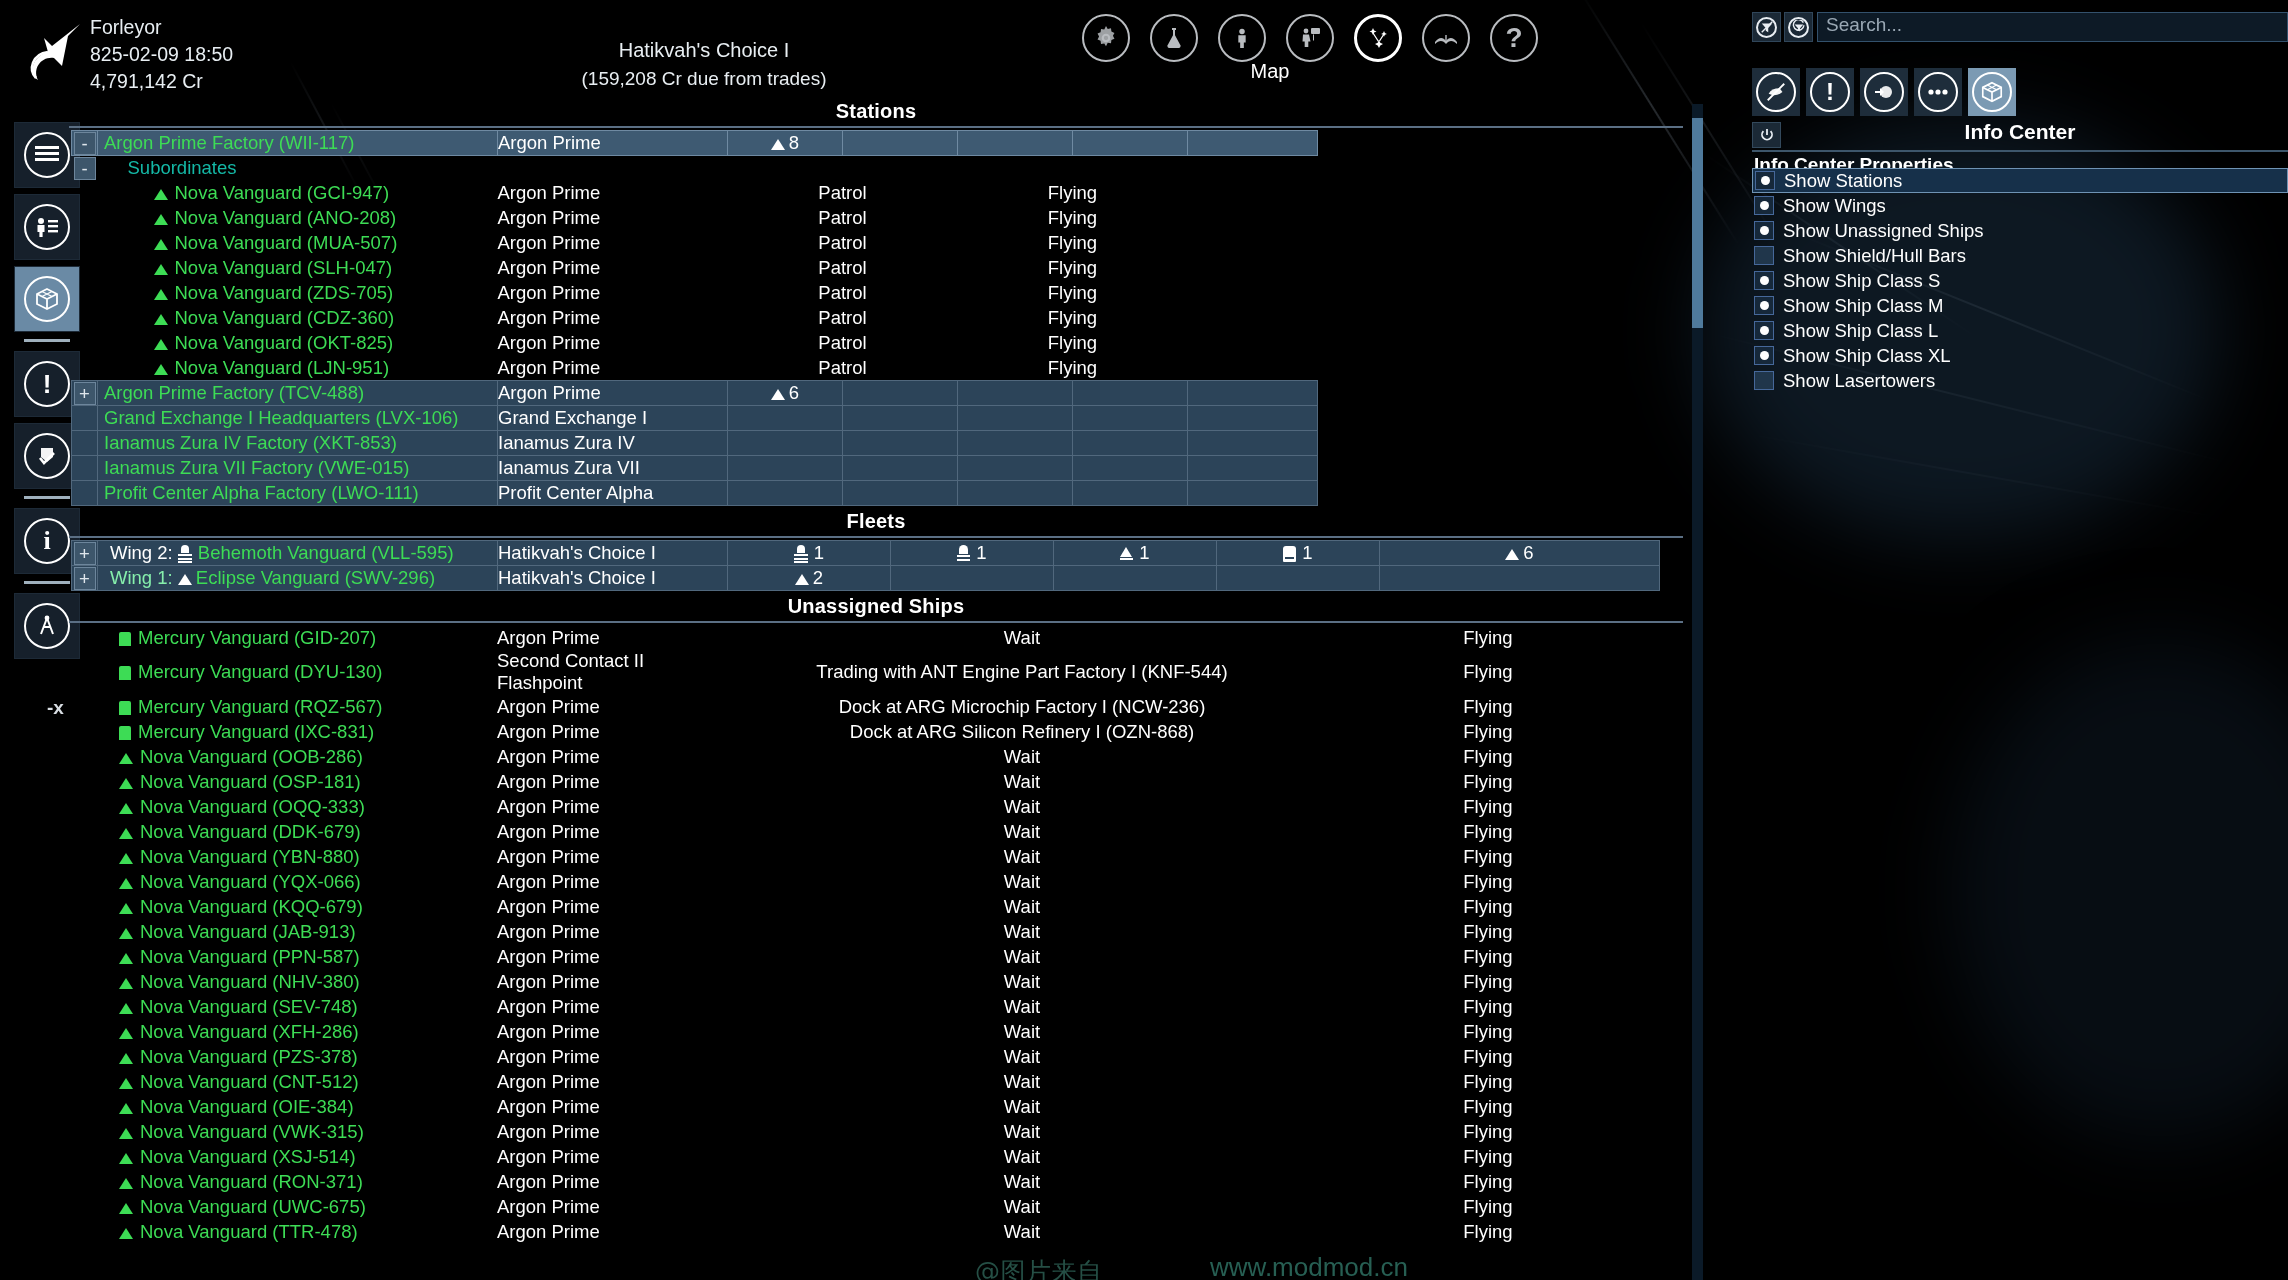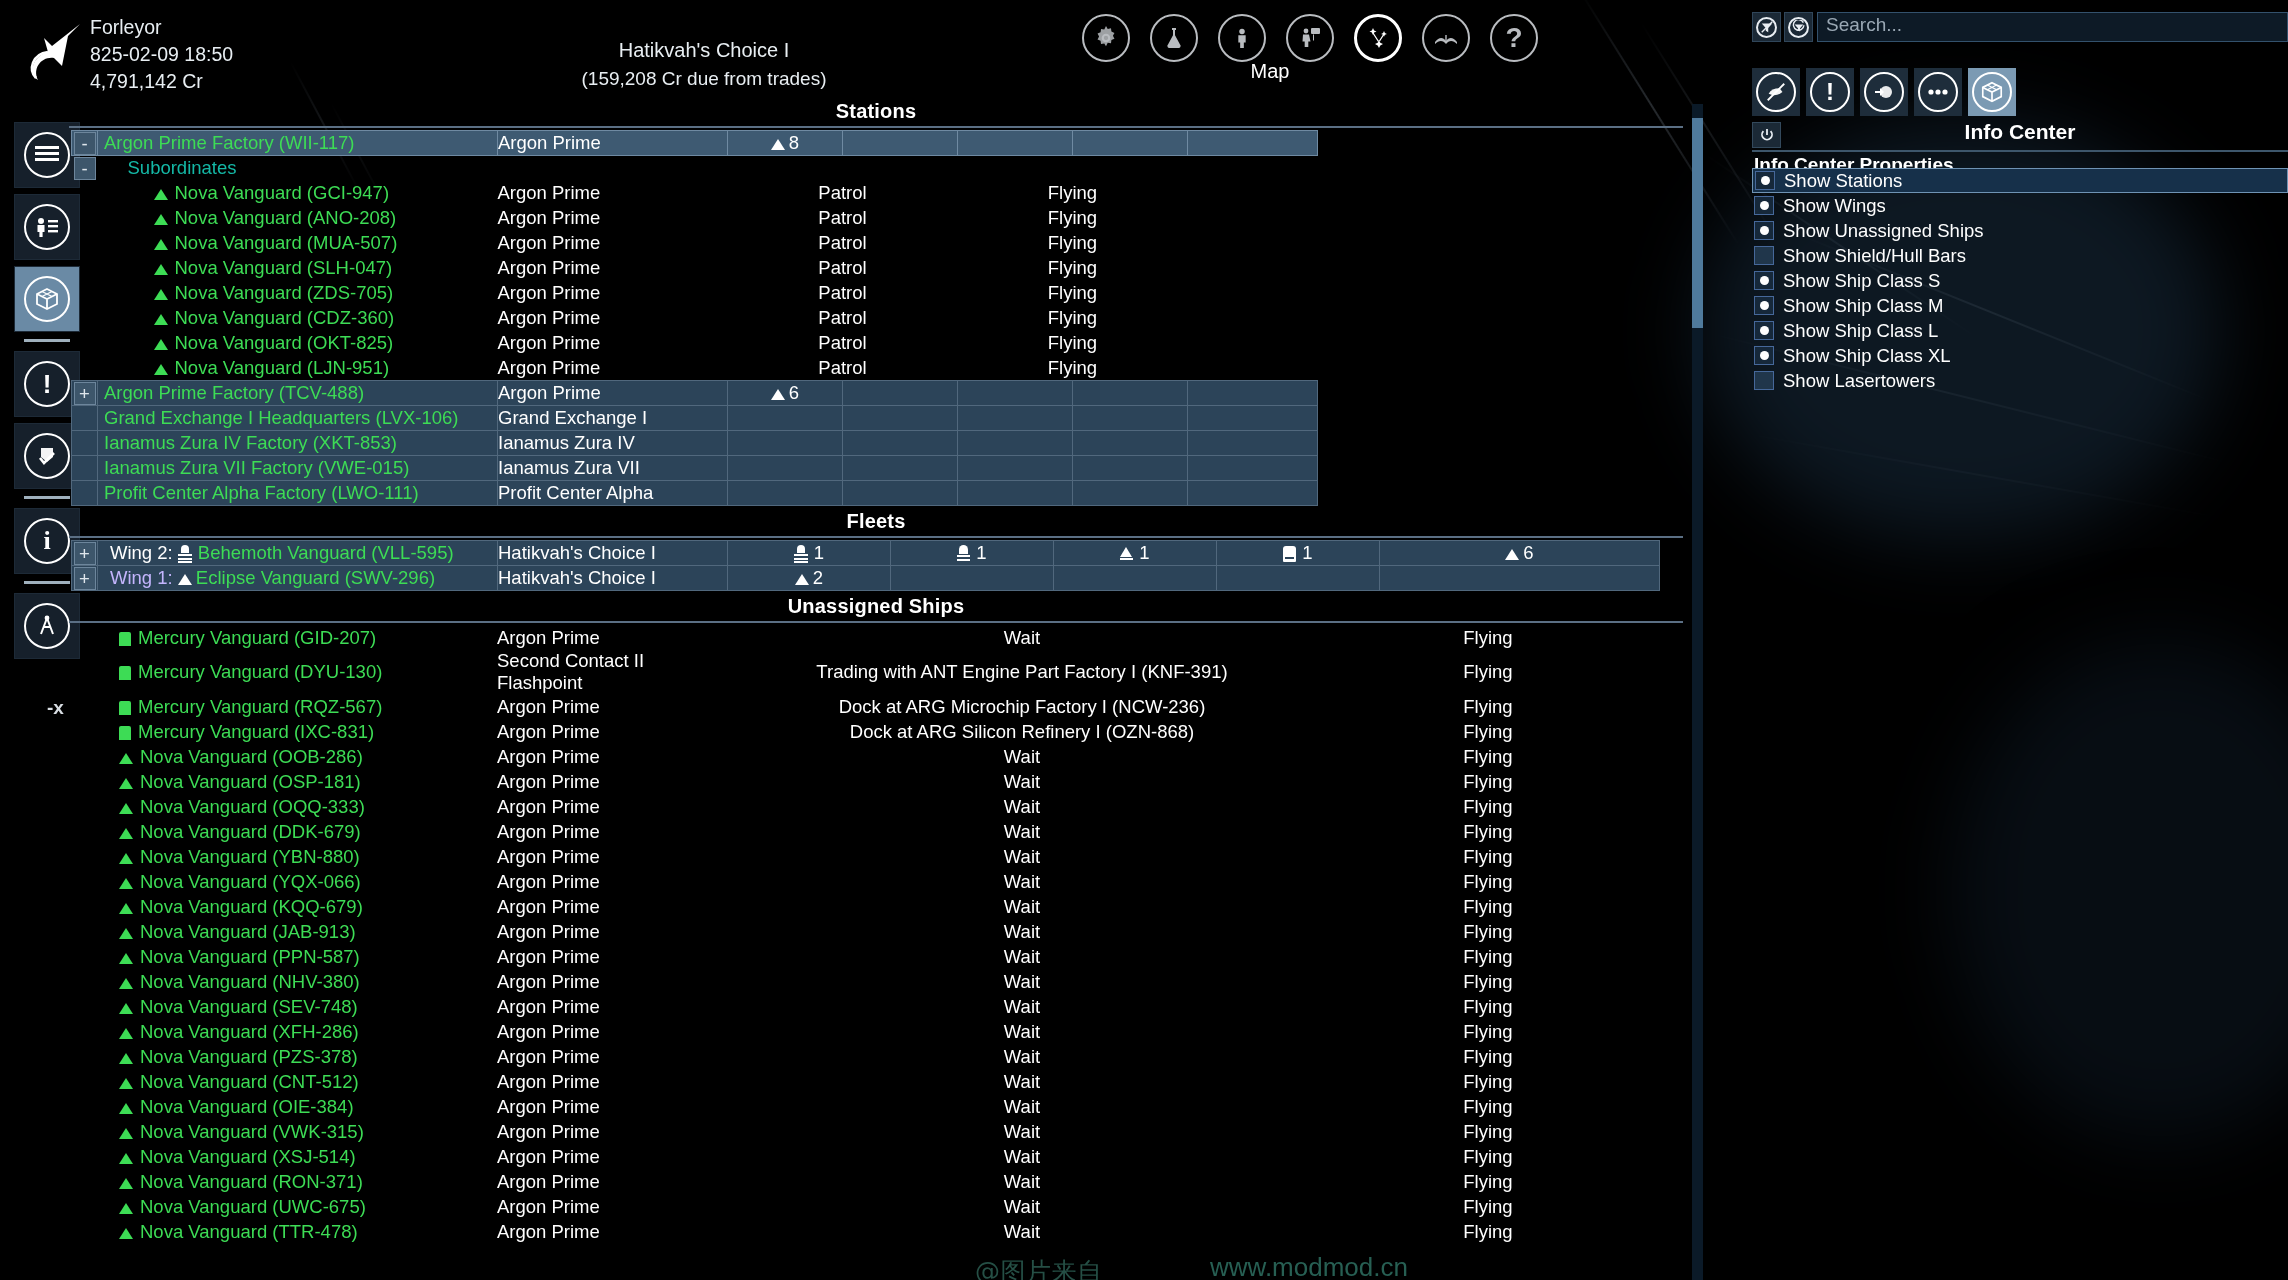--- a/index.html
+++ b/index.html
@@ -449,21 +449,21 @@
           <td class="c-name" style="padding-left:6px"><span class="c-name white" style="color:#fff">Wing 2: </span><span style="display:inline-block;width:14px;height:18px;margin-right:6px;vertical-align:-4px;position:relative;"><span style="position:absolute;left:3px;top:0;width:8px;height:8px;background:#ffffff;border-radius:5px 5px 0 0;"></span><span style="position:absolute;left:0;top:9px;width:14px;height:2px;background:#ffffff;"></span><span style="position:absolute;left:0;top:12.5px;width:14px;height:2px;background:#ffffff;"></span><span style="position:absolute;left:0;top:16px;width:14px;height:2px;background:#ffffff;"></span></span>Behemoth Vanguard (VLL-595)</td>
           <td class="c-loc">Hatikvah's Choice I</td>
           <td class="c-mid"><span style="display:inline-block;width:14px;height:18px;margin-right:6px;vertical-align:-4px;position:relative;"><span style="position:absolute;left:3px;top:0;width:8px;height:8px;background:#ffffff;border-radius:5px 5px 0 0;"></span><span style="position:absolute;left:0;top:9px;width:14px;height:2px;background:#ffffff;"></span><span style="position:absolute;left:0;top:12.5px;width:14px;height:2px;background:#ffffff;"></span><span style="position:absolute;left:0;top:16px;width:14px;height:2px;background:#ffffff;"></span></span>1</td>
           <td class="c-mid"><span style="display:inline-block;width:13px;height:17px;margin-right:6px;vertical-align:-3px;position:relative;"><span style="position:absolute;left:2px;top:0;width:9px;height:9px;background:#ffffff;border-radius:5px 5px 0 0;"></span><span style="position:absolute;left:0;top:10px;width:13px;height:2px;background:#ffffff;"></span><span style="position:absolute;left:0;top:14px;width:13px;height:2px;background:#ffffff;"></span></span>1</td>
           <td class="c-mid"><span style="display:inline-block;width:13px;height:14px;margin-right:6px;vertical-align:-2px;position:relative;"><span style="position:absolute;left:0;top:0;width:0;height:0;border-left:6.5px solid transparent;border-right:6.5px solid transparent;border-bottom:10px solid #ffffff;"></span><span style="position:absolute;left:0;top:11px;width:13px;height:2px;background:#ffffff;"></span></span>1</td>
           <td class="c-mid"><span style="display:inline-block;width:13px;height:16px;margin-right:6px;vertical-align:-3px;background:#ffffff;border-radius:3px 3px 1px 1px;position:relative;"><span style="position:absolute;left:2px;right:2px;bottom:3px;height:2px;background:#2c4459;"></span></span>1</td>
           <td class="c-mid"><span class="tri w"></span>6</td>
         </tr>
         <tr class="rowplain">
           <td class="c-tog"><span class="tg">+</span></td>
-          <td class="c-name" style="padding-left:6px"><span class="c-name white" style="color:#c4b5fd">Wing 1: </span><span class="tri w"></span>Eclipse Vanguard (SWV-296)</td>
+          <td class="c-name" style="padding-left:6px"><span class="c-name white" style="color:#86efac">Wing 1: </span><span class="tri w"></span>Eclipse Vanguard (SWV-296)</td>
           <td class="c-loc">Hatikvah's Choice I</td>
           <td class="c-mid"><span class="tri w"></span>2</td>
           <td class="c-mid"></td>
           <td class="c-mid"></td>
           <td class="c-mid"></td>
           <td class="c-mid"></td>
         </tr>
       </tbody>
   </table>
 
@@ -482,21 +482,21 @@
           <td class="c-tog"></td>
           <td class="c-name" style="padding-left:22px"><span class="ind"><span class="sq" style="background:#3ddc55"></span></span>Mercury Vanguard (GID-207)</td>
           <td class="c-loc">Argon Prime</td>
           <td class="c-mid">Wait</td>
           <td class="c-stat">Flying</td>
         </tr>
         <tr class="rownone listrow">
           <td class="c-tog"></td>
           <td class="c-name" style="padding-left:22px"><span class="ind"><span class="sq" style="background:#3ddc55"></span></span>Mercury Vanguard (DYU-130)</td>
           <td class="c-loc">Second Contact II Flashpoint</td>
-          <td class="c-mid">Trading with ANT Engine Part Factory I (KNF-391)</td>
+          <td class="c-mid">Trading with ANT Engine Part Factory I (KNF-544)</td>
           <td class="c-stat">Flying</td>
         </tr>
         <tr class="rownone listrow">
           <td class="c-tog"></td>
           <td class="c-name" style="padding-left:22px"><span class="ind"><span class="sq" style="background:#3ddc55"></span></span>Mercury Vanguard (RQZ-567)</td>
           <td class="c-loc">Argon Prime</td>
           <td class="c-mid">Dock at ARG Microchip Factory I (NCW-236)</td>
           <td class="c-stat">Flying</td>
         </tr>
         <tr class="rownone listrow">

